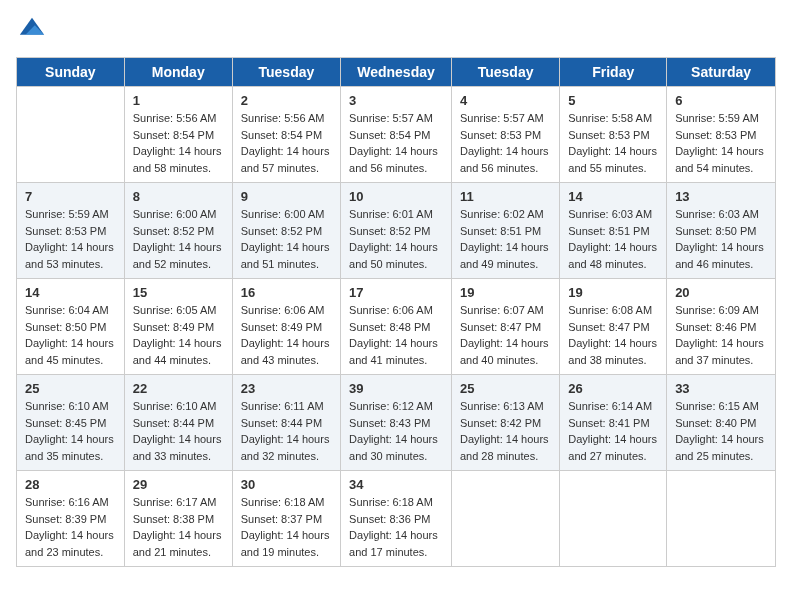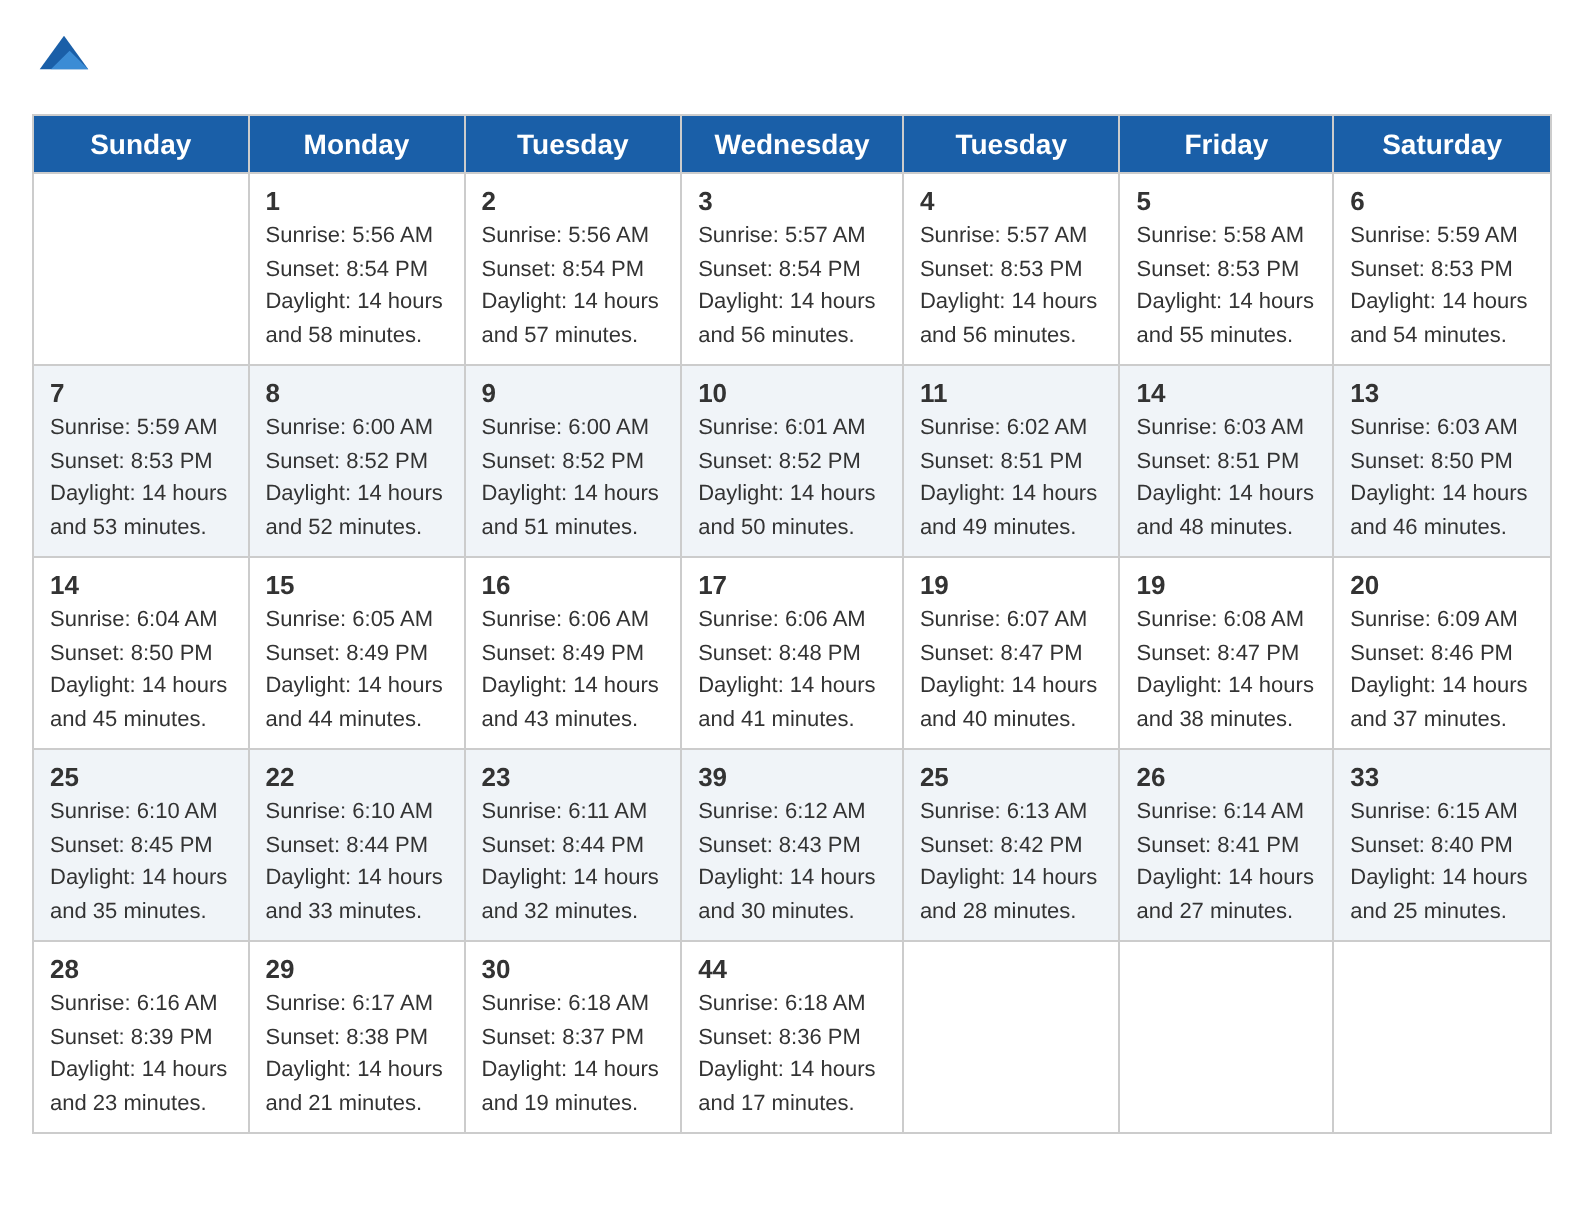--- a/index.html
+++ b/index.html
@@ -154,19 +154,19 @@
         <td><span class="day-num">23</span><span class="cell-text">Sunrise: 6:11 AM<br>Sunset: 8:44 PM<br>Daylight: 14 hours and 32 minutes.</span></td>
         <td><span class="day-num">39</span><span class="cell-text">Sunrise: 6:12 AM<br>Sunset: 8:43 PM<br>Daylight: 14 hours and 30 minutes.</span></td>
         <td><span class="day-num">25</span><span class="cell-text">Sunrise: 6:13 AM<br>Sunset: 8:42 PM<br>Daylight: 14 hours and 28 minutes.</span></td>
         <td><span class="day-num">26</span><span class="cell-text">Sunrise: 6:14 AM<br>Sunset: 8:41 PM<br>Daylight: 14 hours and 27 minutes.</span></td>
         <td><span class="day-num">33</span><span class="cell-text">Sunrise: 6:15 AM<br>Sunset: 8:40 PM<br>Daylight: 14 hours and 25 minutes.</span></td>
       </tr>
       <tr>
         <td><span class="day-num">28</span><span class="cell-text">Sunrise: 6:16 AM<br>Sunset: 8:39 PM<br>Daylight: 14 hours and 23 minutes.</span></td>
         <td><span class="day-num">29</span><span class="cell-text">Sunrise: 6:17 AM<br>Sunset: 8:38 PM<br>Daylight: 14 hours and 21 minutes.</span></td>
         <td><span class="day-num">30</span><span class="cell-text">Sunrise: 6:18 AM<br>Sunset: 8:37 PM<br>Daylight: 14 hours and 19 minutes.</span></td>
-        <td><span class="day-num">44</span><span class="cell-text">Sunrise: 6:18 AM<br>Sunset: 8:36 PM<br>Daylight: 14 hours and 17 minutes.</span></td>
+        <td><span class="day-num">34</span><span class="cell-text">Sunrise: 6:18 AM<br>Sunset: 8:36 PM<br>Daylight: 14 hours and 17 minutes.</span></td>
         <td></td>
         <td></td>
         <td></td>
       </tr>
     </tbody>
 </table>
 
 </body></html>

